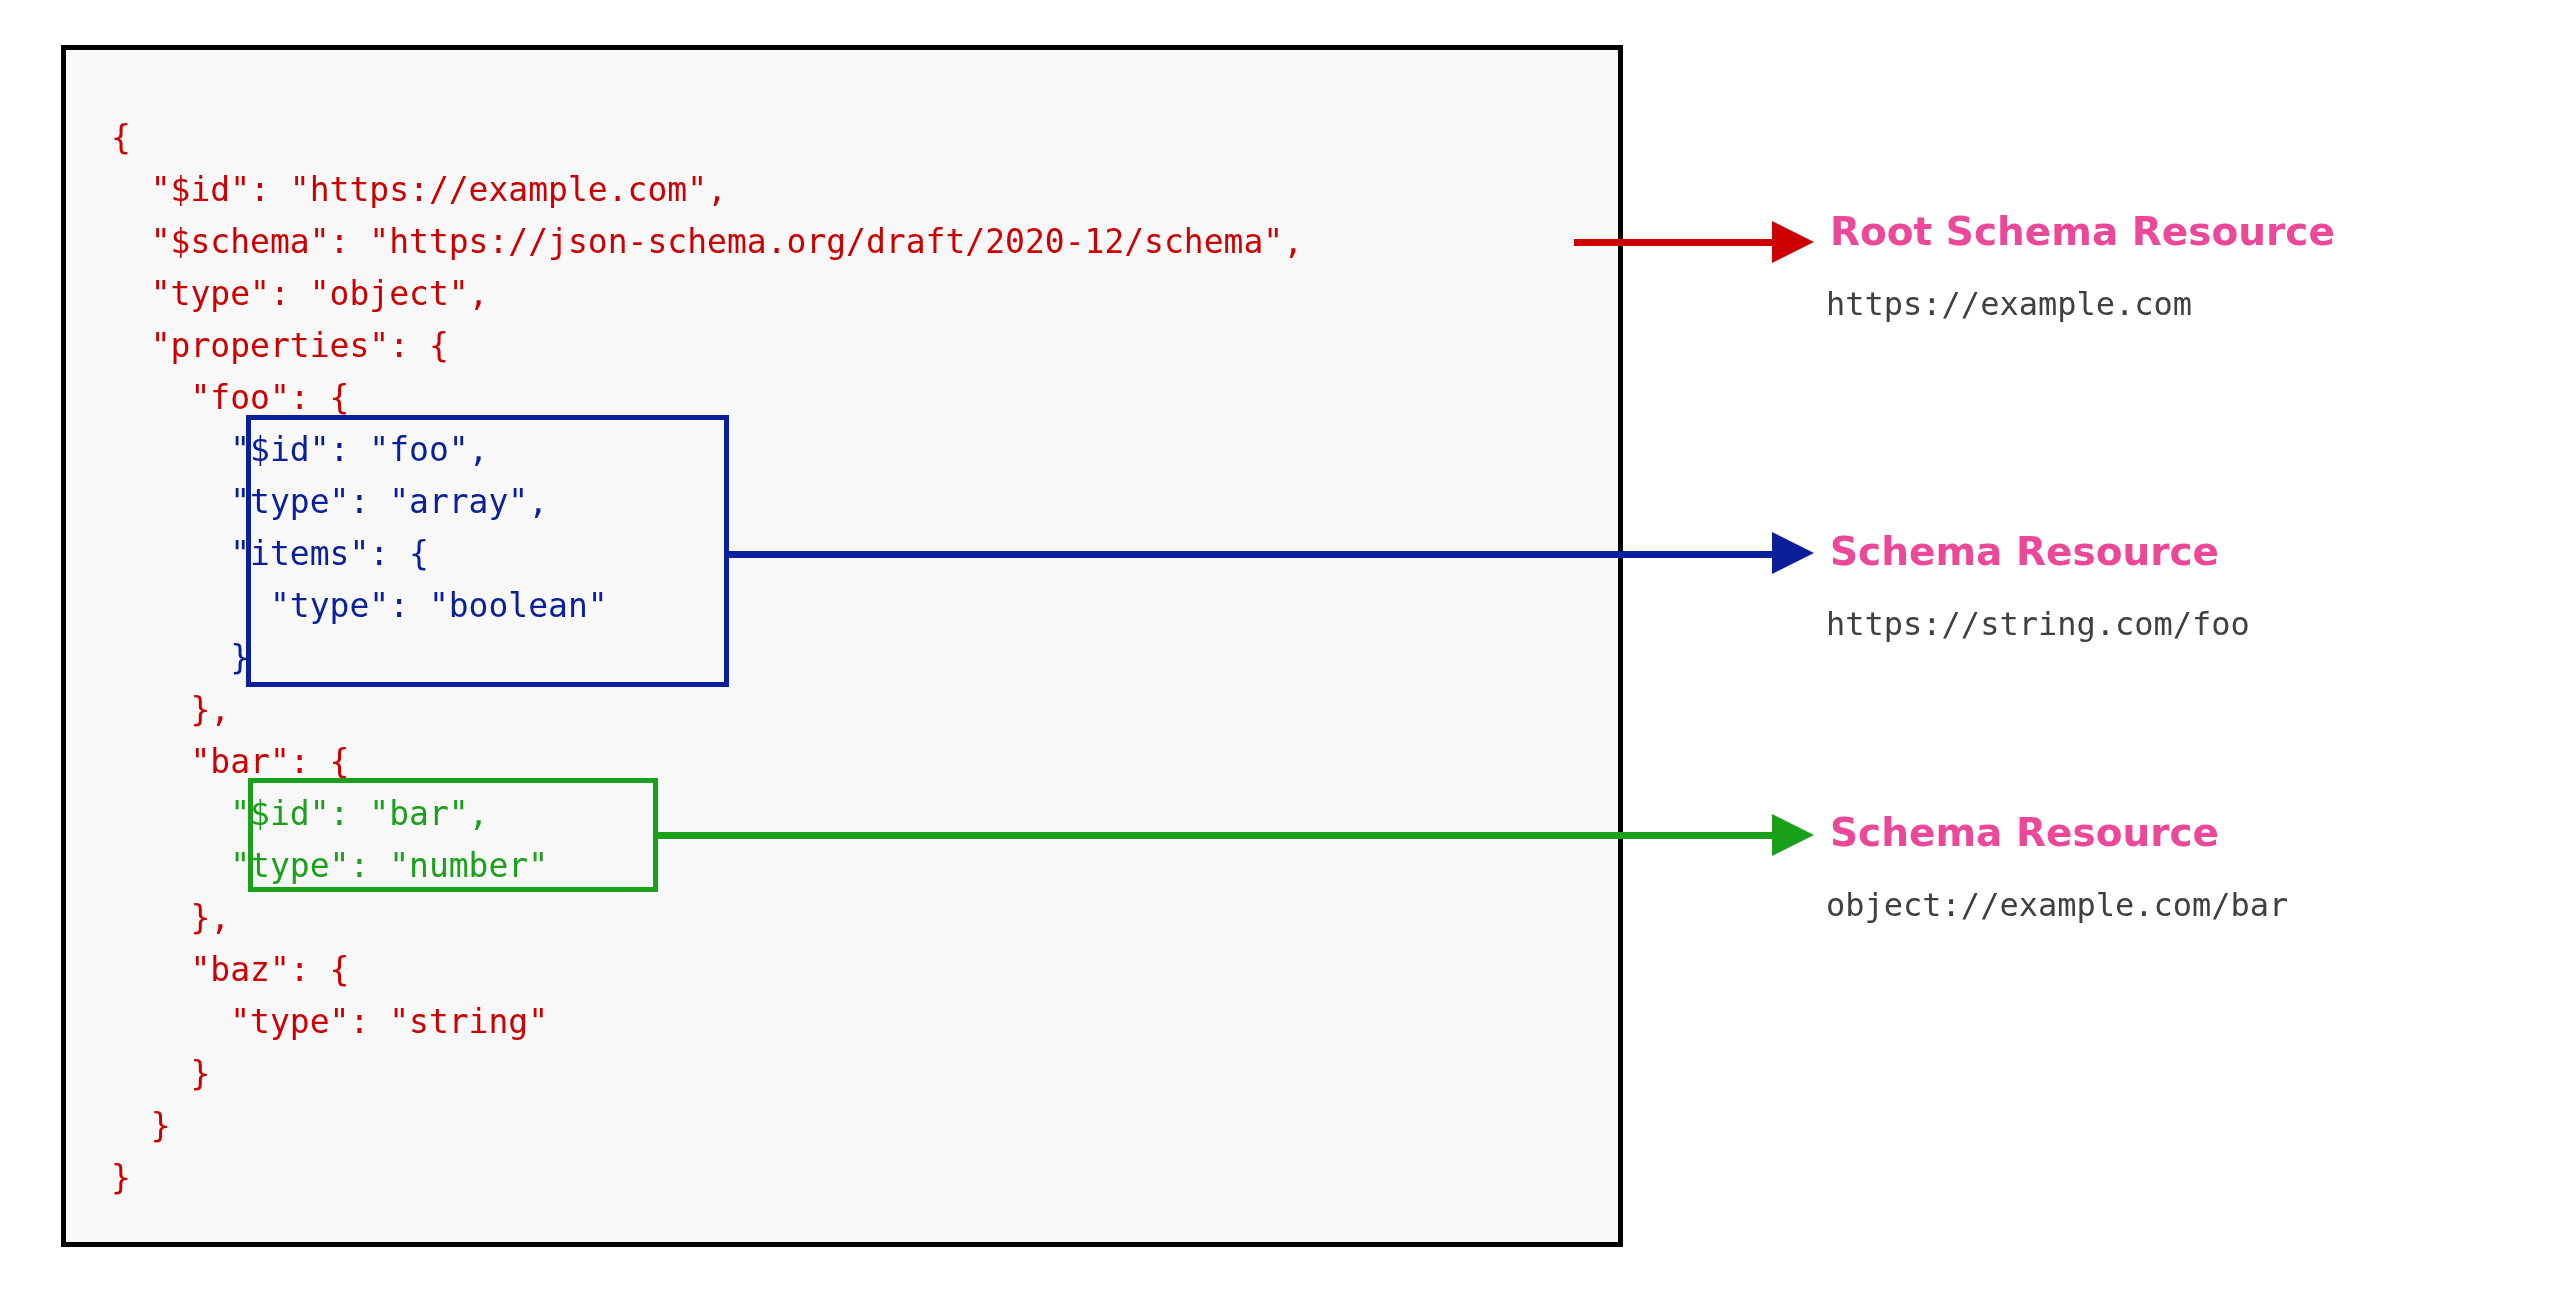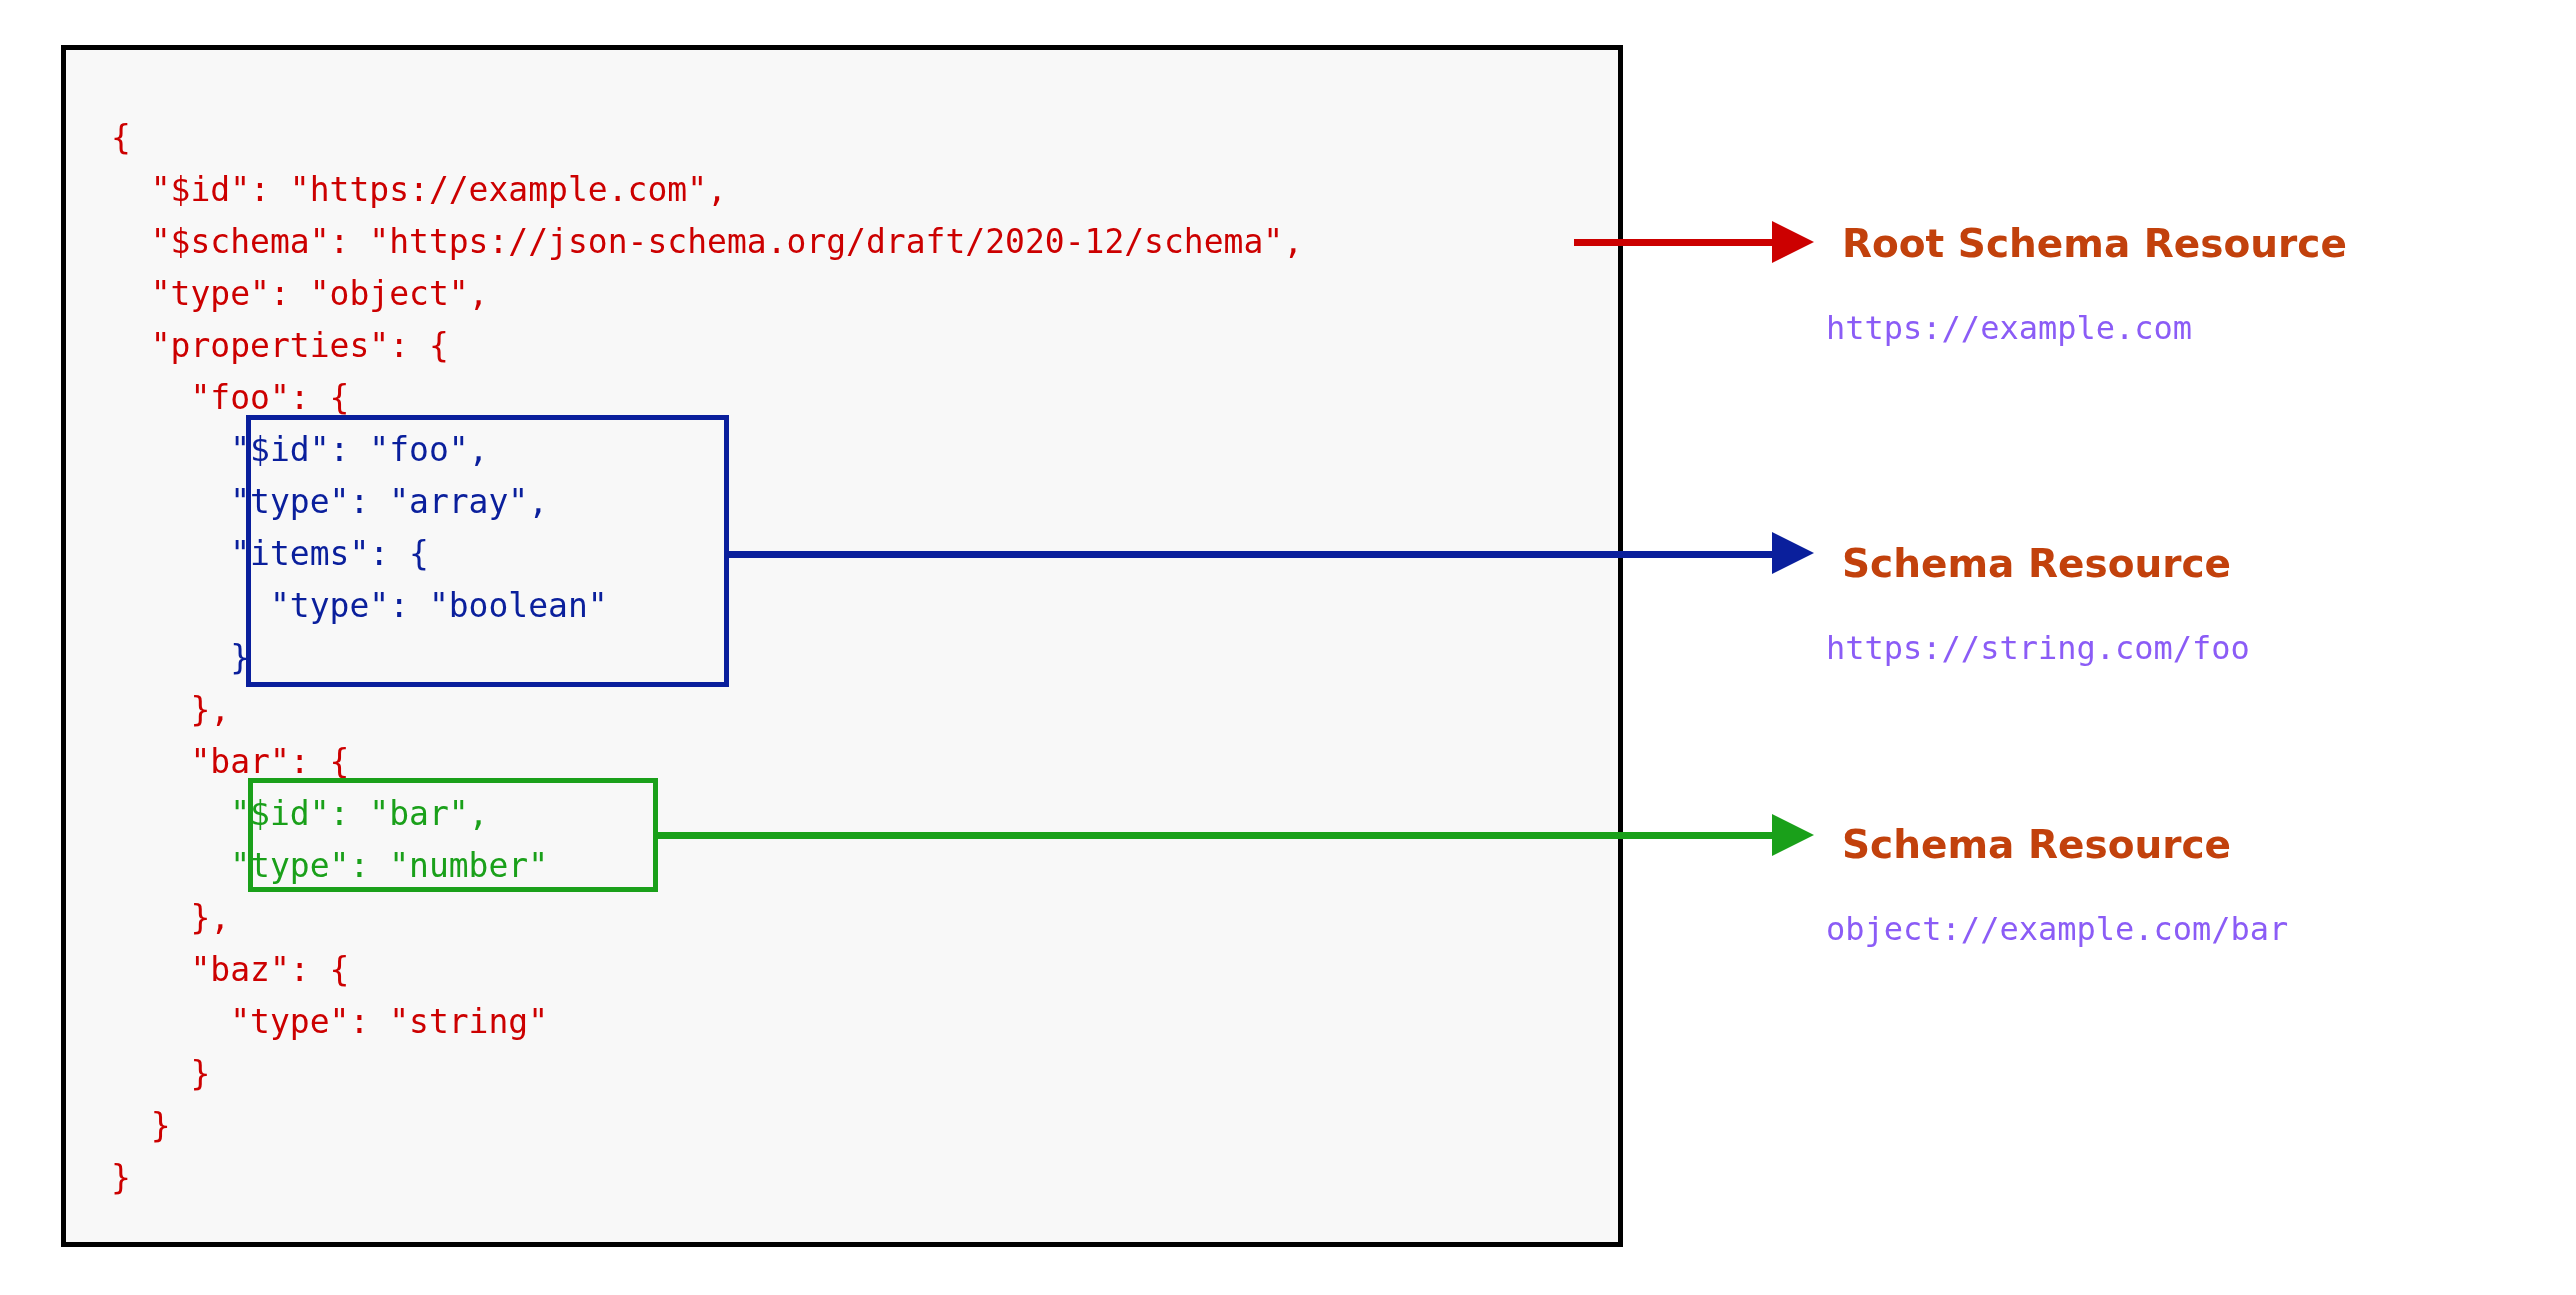--- a/index.html
+++ b/index.html
@@ -84,34 +84,34 @@
 
   #arrow-foo-line   { left: 729px; top: 551px;  width: 1054px; background: #0a1f9c; }
   #arrow-foo-head   { left: 1772px; top: 532px;  border-left: 42px solid #0a1f9c; }
 
   #arrow-bar-line   { left: 658px;  top: 832px; width: 1125px; background: #1aa01a; }
   #arrow-bar-head   { left: 1772px; top: 814px; border-left: 42px solid #1aa01a; }
 
   
   .label-group { position: absolute; }
   .label-title {
-    margin: 16px;
+    margin: 4px;
     font-family: "DejaVu Sans", sans-serif;
     font-weight: bold;
     font-size: 39px;
     line-height: 45px;
-    color: #c2410c;
+    color: #ec4899;
     white-space: nowrap;
   }
   .label-url {
     margin: 0;
     font-family: "DejaVu Sans Mono", monospace;
     font-size: 32px;
     line-height: 39px;
-    color: #8b5cf6;
+    color: #404040;
     white-space: nowrap;
     padding-top: 27px;
   }
 
   #label-root { left: 1826px; top: 205px; }
   #label-foo  { left: 1826px; top: 525px; }
   #label-bar  { left: 1826px; top: 806px; }
 </style>
 </head>
 <body>

